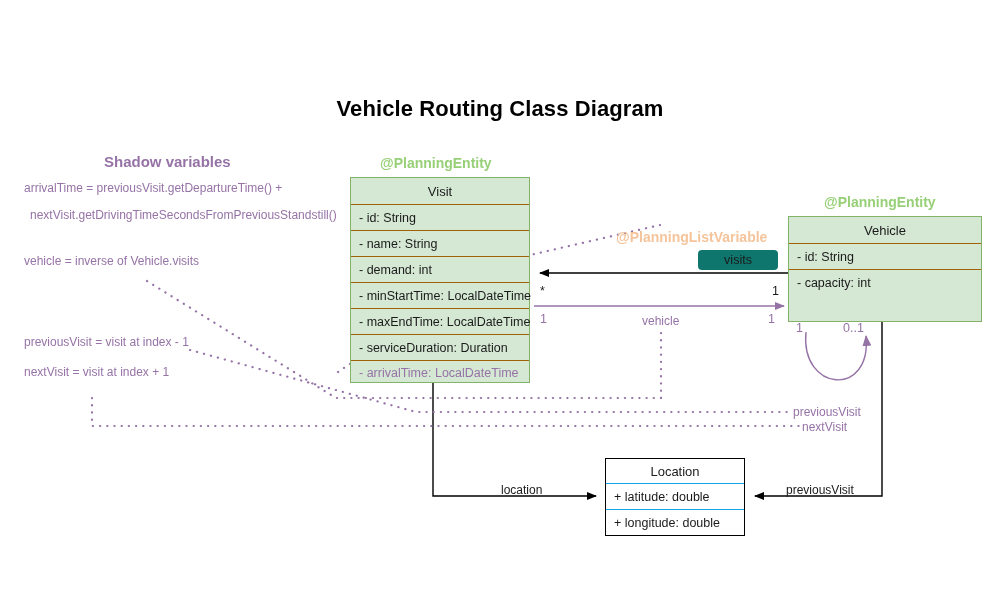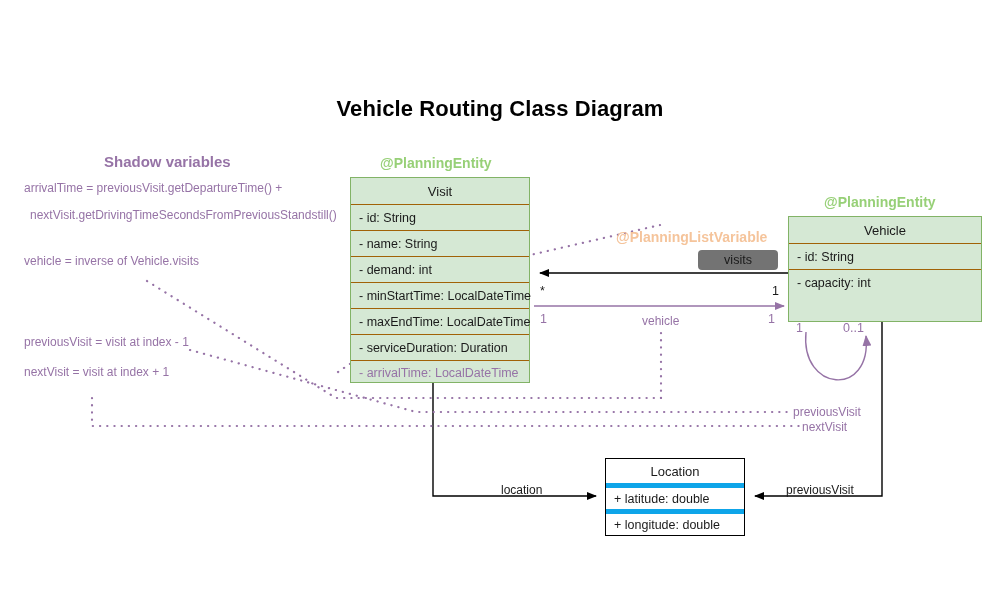--- a/index.html
+++ b/index.html
@@ -55,21 +55,21 @@
     box-sizing: border-box;
     font-size: 12.5px;
     color: #1a1a1a;
     padding: 0 8px;
     display: flex;
     align-items: center;
     border-top: 1px solid #a16207;
     white-space: nowrap;
   }
   .uml-class.plain .row {
-    border-top: 5px solid #0ea5e9;
+    border-top: 1px solid #0ea5e9;
   }
   .uml-class .row.title {
     border-top: none;
     justify-content: center;
     font-size: 13px;
   }
   .uml-class .row.shadow {
     color: #9673a6;
   }
 
@@ -78,21 +78,21 @@
     position: absolute;
     font-size: 14px;
     font-weight: bold;
     white-space: nowrap;
   }
   .stereotype.entity { color: #97d077; }
   .stereotype.listvar { color: #f5c49b; }
 
   .badge {
     position: absolute;
-    background: #737373;
+    background: #0f766e;
     border-radius: 4px;
     font-size: 12.5px;
     color: #1a1a1a;
     display: flex;
     align-items: center;
     justify-content: center;
     white-space: nowrap;
   }
 
   

